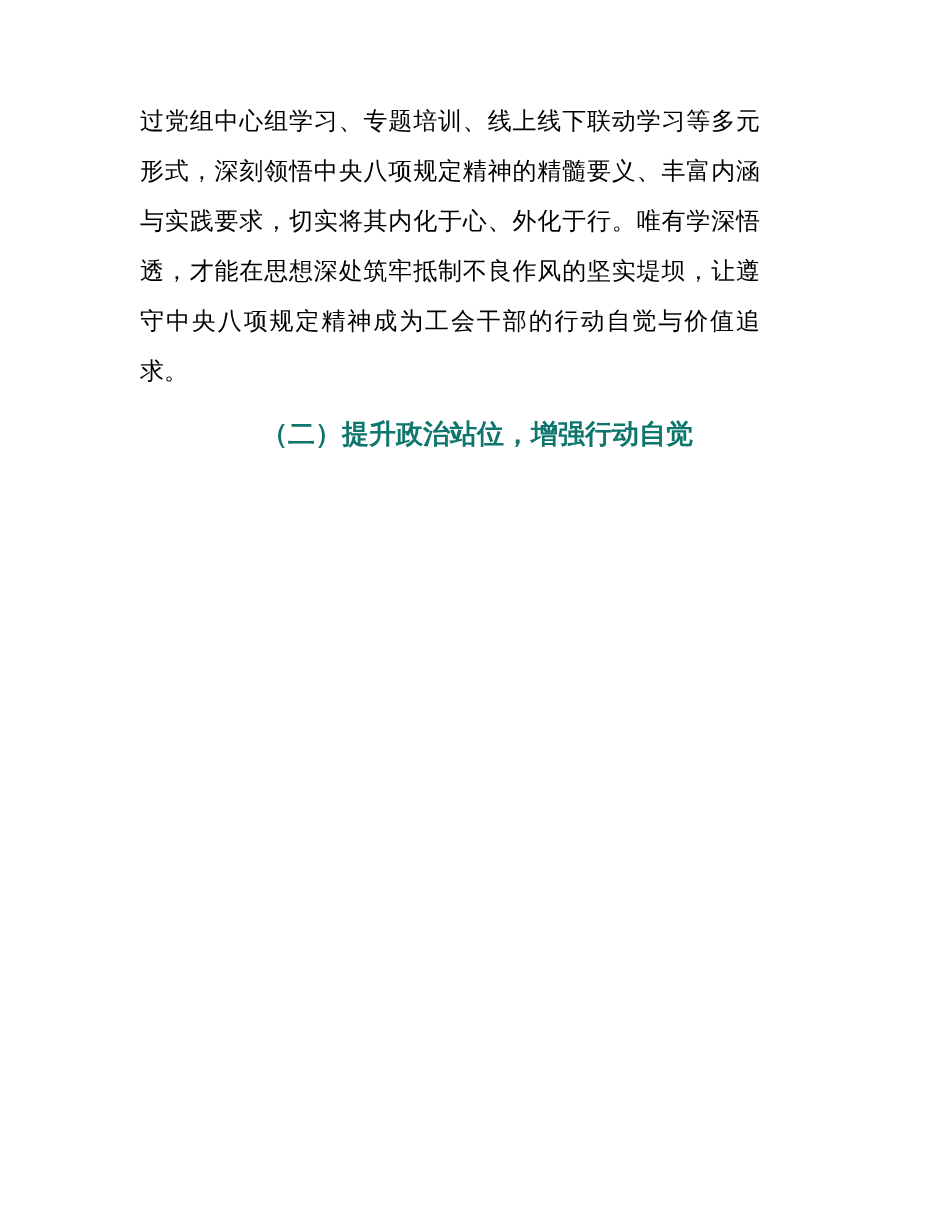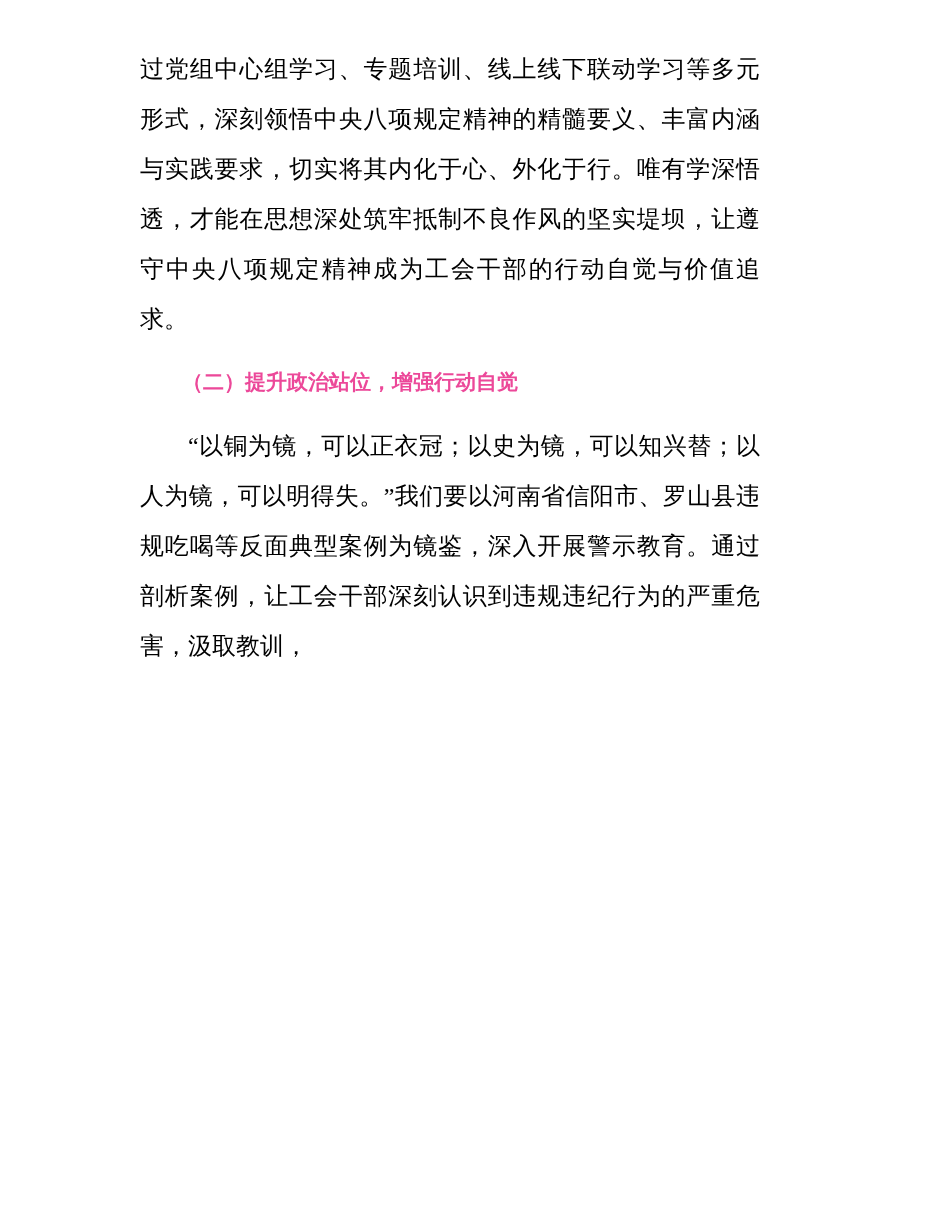--- a/index.html
+++ b/index.html
@@ -12,56 +12,55 @@
       width: 950px;
       height: 1230px;
       overflow: hidden;
     }
     .page {
       box-sizing: border-box;
       width: 897px;
       height: 1230px;
       background: #ffffff;
       color: #000000;
-      padding: 44px 137px 0 140px;
+      padding: 96px 137px 0 140px;
     }
     
     .body-text {
       font-family: "Liberation Serif", "DejaVu Serif", serif;
       font-size: 24px;
       line-height: 50px;
       letter-spacing: 0;
       text-align: justify;
       text-justify: inter-character;
       word-break: break-all;
       margin: 0;
       color: #000000;
     }
     .first-line-indent {
       text-indent: 2em;
     }
     
     .doc-heading {
       font-family: "Liberation Sans", "DejaVu Sans", sans-serif;
       font-weight: 700;
-      font-size: 21px;
+      font-size: 27px;
       line-height: 50px;
       margin: 13px 0 14px 0;
       text-indent: 2em;
-      text-align: left;
-      color: #ec4899;
+      text-align: center;
+      color: #0f766e;
       word-break: break-all;
     }
   </style>
 </head>
 <body>
 
 <div class="page">
 
   <p class="body-text">过党组中心组学习、专题培训、线上线下联动学习等多元形式，深刻领悟中央八项规定精神的精髓要义、丰富内涵与实践要求，切实将其内化于心、外化于行。唯有学深悟透，才能在思想深处筑牢抵制不良作风的坚实堤坝，让遵守中央八项规定精神成为工会干部的行动自觉与价值追求。</p>
 
   <h3 class="doc-heading">（二）提升政治站位，增强行动自觉</h3>
 
 
 
-  <p class="body-text first-line-indent">“以铜为镜，可以正衣冠；以史为镜，可以知兴替；以人为镜，可以明得失。”我们要以河南省信阳市、罗山县违规吃喝等反面典型案例为镜鉴，深入开展警示教育。通过剖析案例，让工会干部深刻认识到违规违纪行为的严重危害，汲取教训，</p>
 
 </div>
 
 </body></html>

